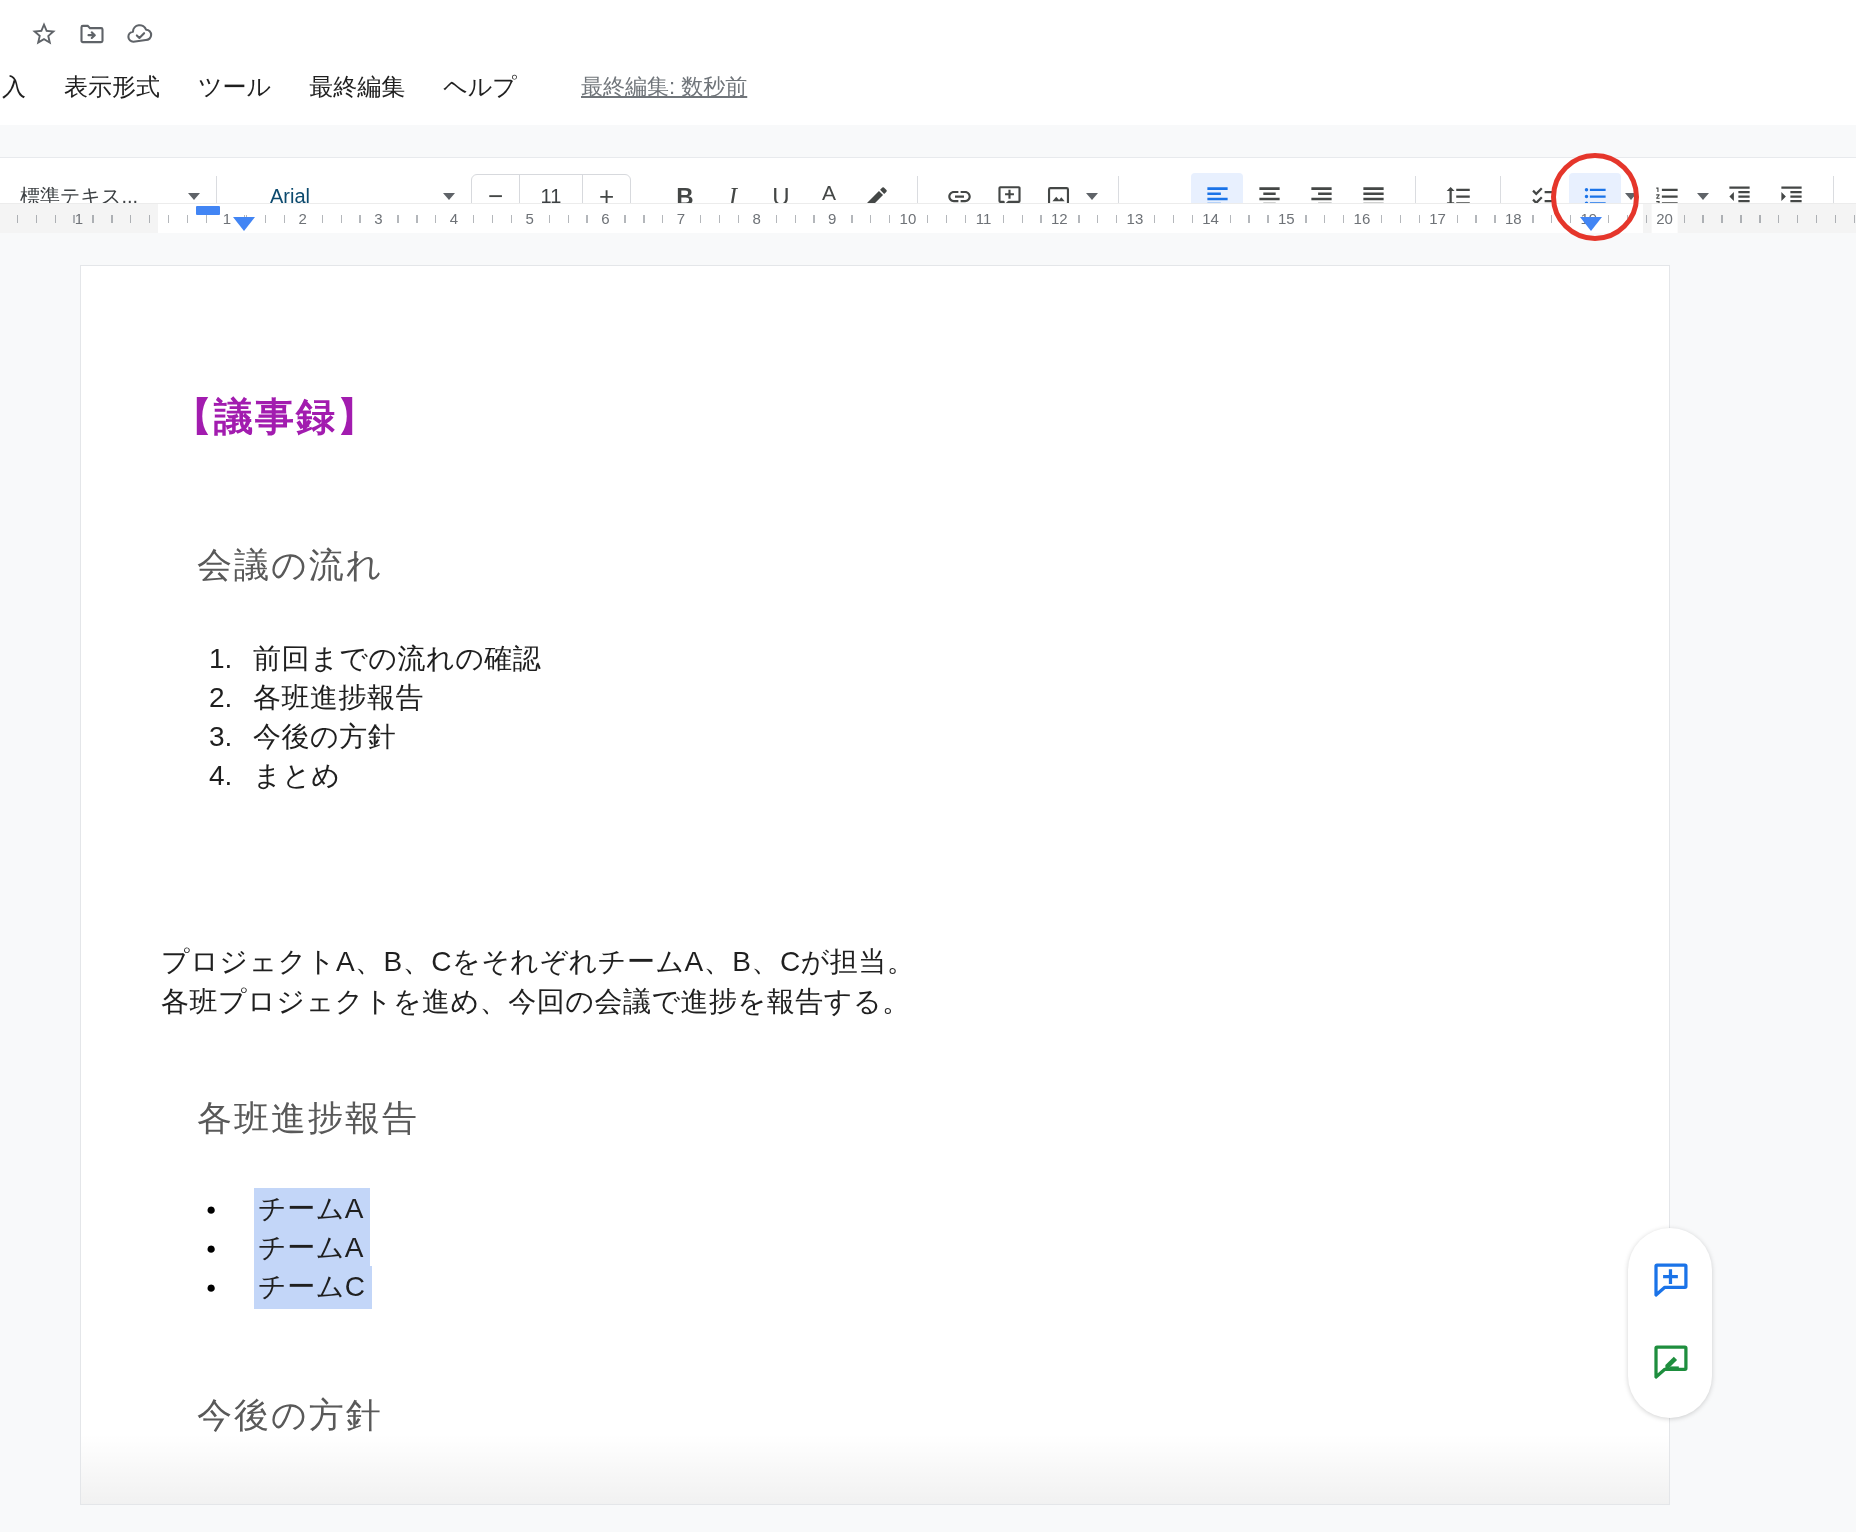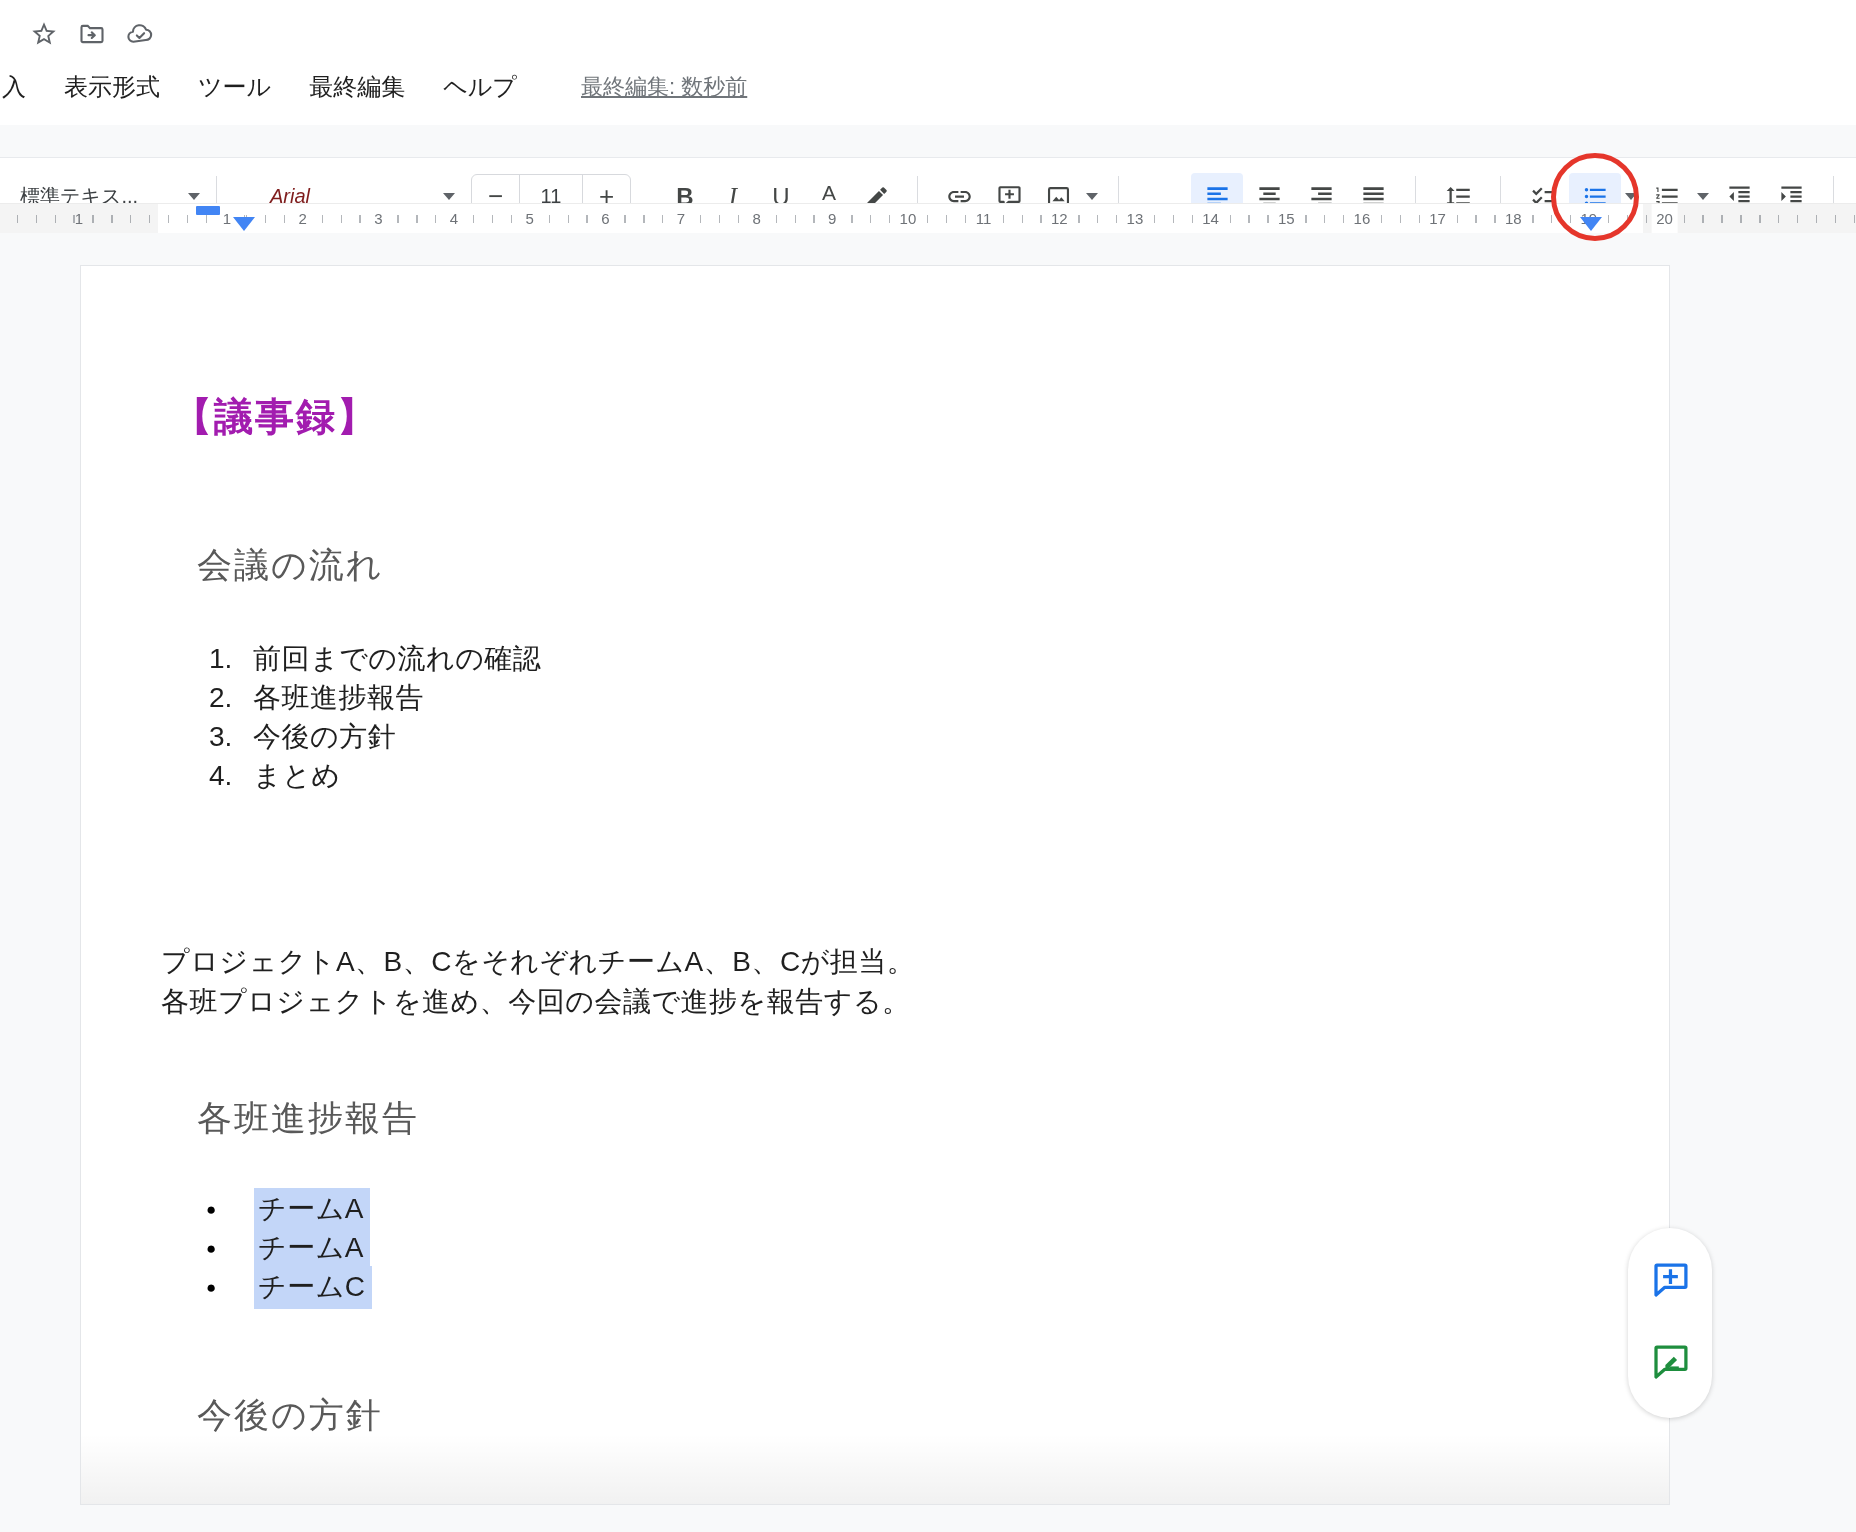--- a/index.html
+++ b/index.html
@@ -24,21 +24,21 @@
   .tbtn{height:48px;display:flex;align-items:center;justify-content:center;position:relative;flex:none;border-radius:4px;}
   .tbtn svg{display:block;}
   .w48{width:48px;} .w50{width:50px;} .w52{width:52px;}
   .active-btn{background:#e8f0fe;}
   .divider{width:1px;height:42px;background:#dadce0;margin:0 16px;flex:none;}
   .caret{width:0;height:0;border-left:6px solid transparent;border-right:6px solid transparent;border-top:7px solid #5f6368;flex:none;}
   .caret-btn{width:20px;display:flex;justify-content:center;align-items:center;height:48px;flex:none;}
   .style-dd{width:180px;display:flex;align-items:center;justify-content:space-between;height:48px;flex:none;}
   .style-dd .txt{font-size:20px;color:#3c4043;white-space:nowrap;}
   .font-dd{width:185px;display:flex;align-items:center;justify-content:space-between;height:48px;flex:none;margin-left:37px;}
-  .font-dd .txt{font-size:20px;color:#7f1d1d;font-style:italic;}
+  .font-dd .txt{font-size:20px;color:#0c4a6e;}
   .size-group{margin-left:16px;display:flex;align-items:stretch;height:44px;border:1px solid #d7d9dd;border-radius:6px;overflow:hidden;flex:none;}
   .size-cell{display:flex;align-items:center;justify-content:center;font-size:22px;color:#3c4043;}
   .size-minus,.size-plus{width:47px;font-size:26px;color:#444746;}
   .size-value{width:62px;border-left:1px solid #d7d9dd;border-right:1px solid #d7d9dd;font-size:20px;}
   .fmt-group{margin-left:30px;display:flex;flex:none;}
   .glyph{font-size:24px;color:#444746;}
   .glyph-b{font-weight:bold;}
   .glyph-i{font-style:italic;font-family:"Liberation Serif","DejaVu Serif",serif;font-size:25px;}
   .glyph-u{text-decoration:underline;}
   .color-a{display:flex;flex-direction:column;align-items:center;line-height:1;}

